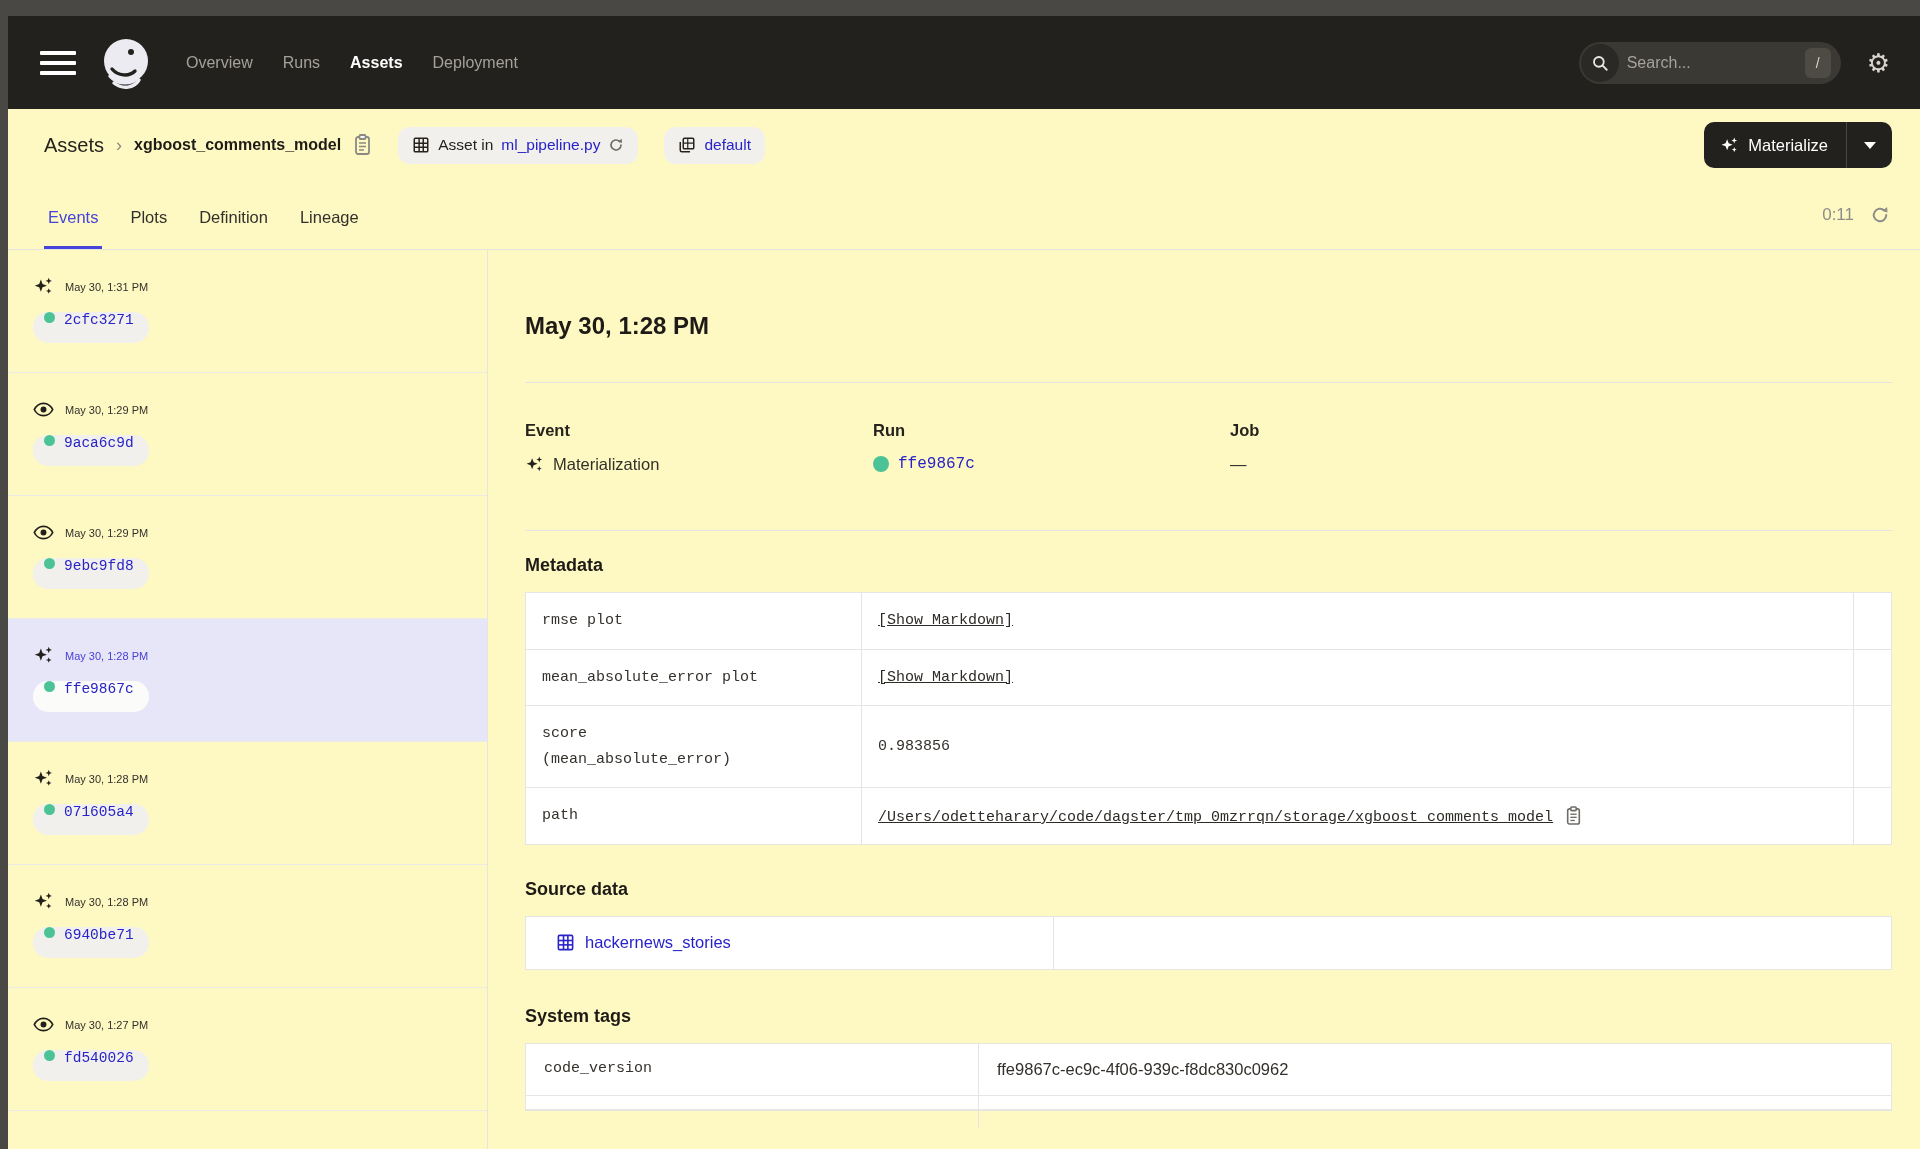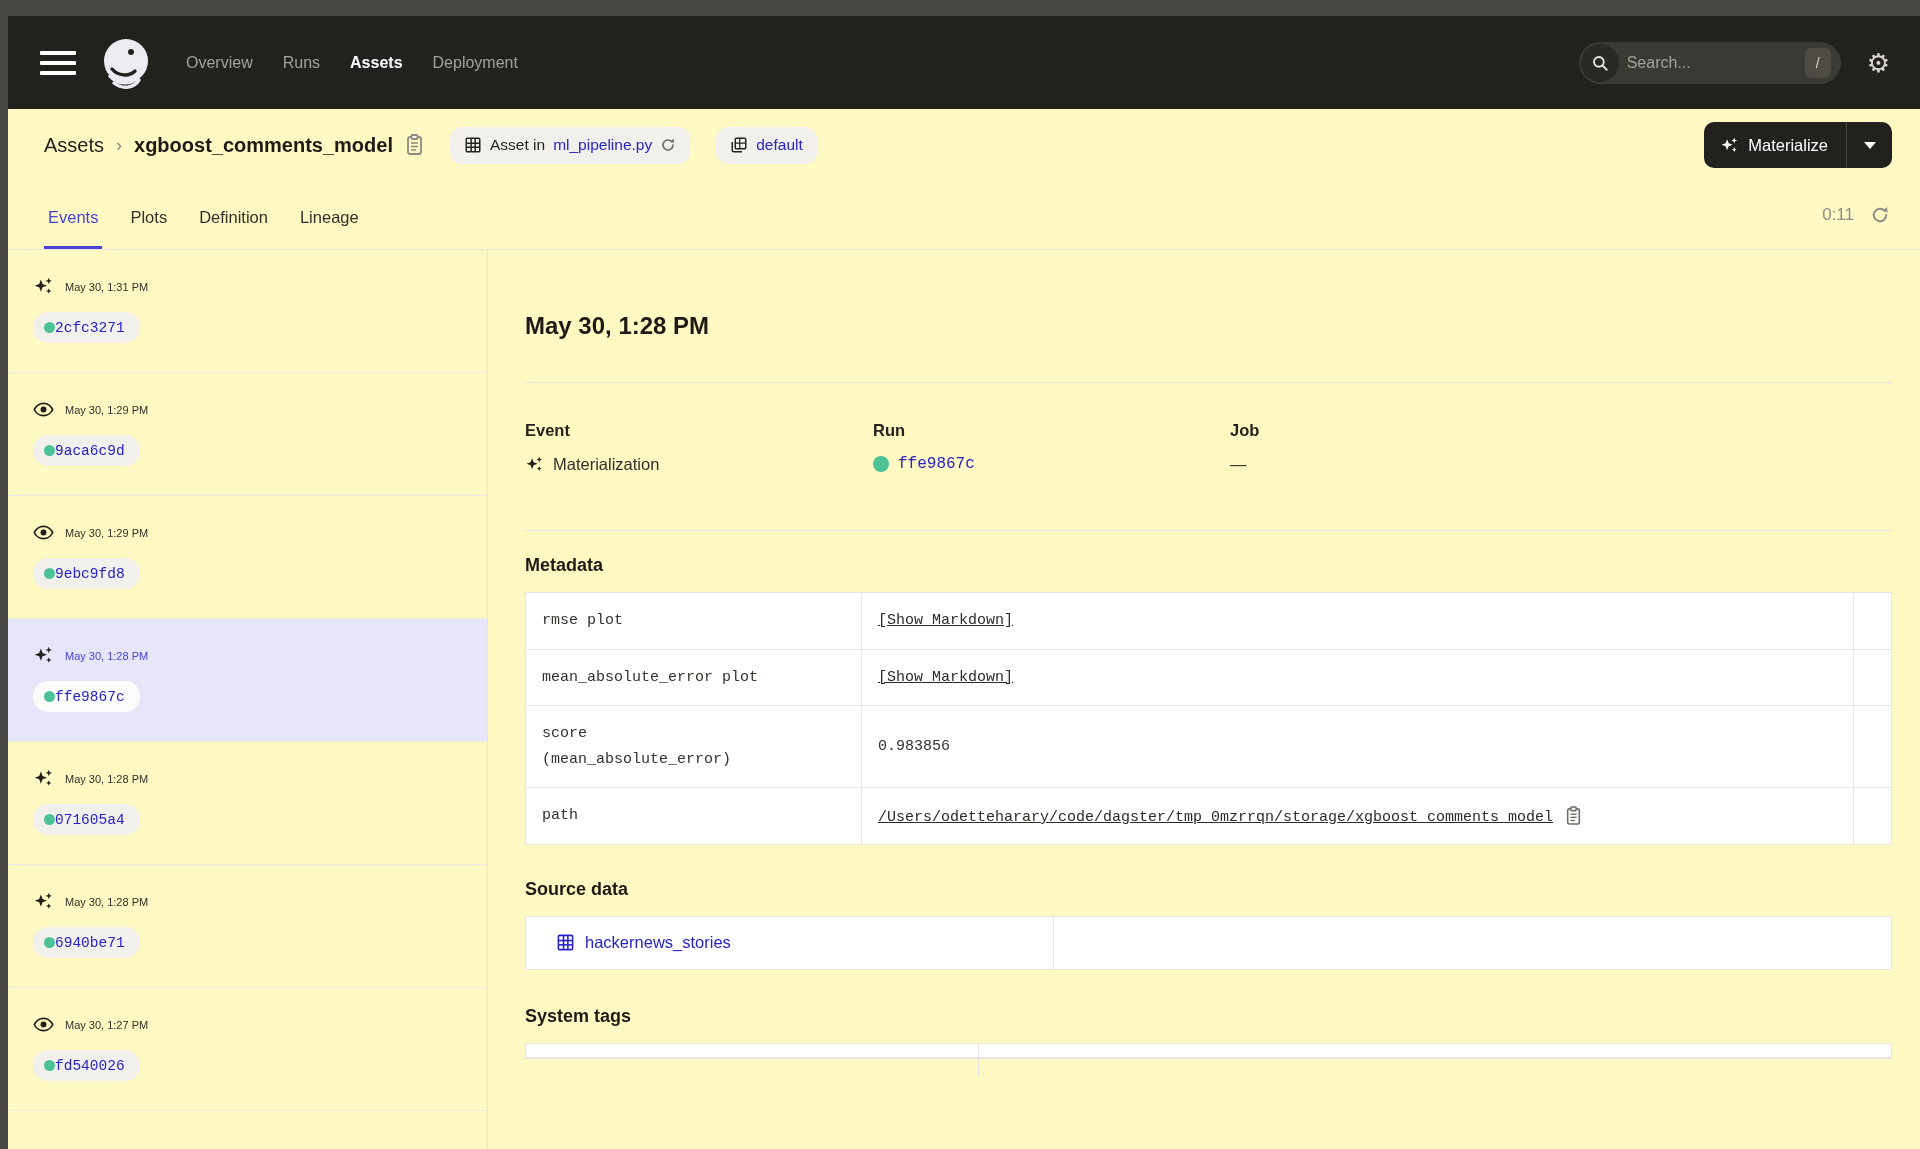--- a/index.html
+++ b/index.html
@@ -26,21 +26,21 @@
                      color: #E8E6E1; font-size: 16px; padding: 0 8px; font-family: "Liberation Sans", sans-serif; }
   .searchbox input::placeholder { color: #A5A29C; }
   .slash-key { width: 26px; height: 30px; background: #4E4B45; border-radius: 6px; color: #D7D4CE;
                font-size: 14px; display: flex; align-items: center; justify-content: center; flex: none; }
   .gear { font-size: 26px; color: #D8D5CF; cursor: pointer; line-height: 1; }
 
   
   .header { height: 72px; display: flex; align-items: center; padding: 0 28px 0 36px; }
   .crumb { font-size: 20px; color: #26231F; cursor: pointer; }
   .crumb-sep { font-size: 18px; color: #8C8984; margin: 0 12px; }
-  .asset-name { font-size: 20px; font-weight: bold; color: #1E1B17; }
+  .asset-name { font-size: 16px; font-weight: bold; color: #1E1B17; }
   .copy-btn { margin-left: 12px; cursor: pointer; display: flex; align-items: center; }
   .pill { display: inline-flex; align-items: center; gap: 8px; background: #F1F0ED; border-radius: 12px;
           height: 37px; padding: 0 14px; margin-left: 26px; cursor: pointer; font-size: 15.5px; }
   .pill .plain { color: #26231F; }
   a.nlink, .nlink { color: #2823C8; text-decoration: none; cursor: pointer; }
   .materialize-wrap { margin-left: auto; display: flex; align-items: stretch; height: 46px;
                       background: #23211E; border-radius: 10px; overflow: hidden; cursor: pointer; }
   .materialize-main { display: flex; align-items: center; gap: 9px; padding: 0 18px 0 16px;
                       color: #FFFFFF; font-size: 16.5px; }
   .materialize-caret { width: 46px; display: flex; align-items: center; justify-content: center;
@@ -56,21 +56,21 @@
   .tab.active::after { content: ""; position: absolute; left: 0; right: 0; bottom: 0; height: 3px; background: #4644D9; }
   .tab-timer { position: absolute; right: 30px; top: 24px; display: flex; align-items: flex-end; gap: 16px;
                color: #8F8D88; font-size: 17px; }
 
   
   .bodyrow { display: flex; height: 915px; }
   .sidebar { width: 480px; border-right: 1px solid #E6E4E0; overflow: hidden; flex: none; }
   .ev { height: 123px; padding: 26px 24px 0 25px; border-bottom: 1px solid #ECEAE7; cursor: pointer; }
   .ev-top { display: flex; align-items: center; gap: 11px; }
   .ev-time { font-size: 11px; color: #33302B; }
-  .ev-pill { margin-top: 15px; display: inline-flex; align-items: center; background: #F1F0ED;
+  .ev-pill { margin-top: 15px; display: inline-flex; align-items: flex-start; gap: 9px; background: #F1F0ED;
              border-radius: 15px; height: 31px; padding: 0 15px 0 11px; }
   .ev-dot { width: 11px; height: 11px; border-radius: 50%; background: #4CC397; flex: none; }
   .ev-run { font-family: "Liberation Mono", monospace; font-size: 14.5px; color: #2823C8; text-decoration: none; }
   .ev.selected { background: #E7E5F8; }
   .ev.selected .ev-time { color: #4742D3; }
   .ev.selected .ev-pill { background: #FBFBFA; }
   .ev-icon { display: flex; align-items: center; }
 
   .main { flex: 1; padding: 62px 28px 0 37px; overflow: hidden; }
   .detail-title { font-size: 24px; font-weight: bold; color: #1E1B17; }
@@ -424,20 +424,24 @@
               <line x1="3" y1="15" x2="21" y2="15" stroke="#2823C8" stroke-width="2"></line>
               <line x1="9.5" y1="3" x2="9.5" y2="21" stroke="#2823C8" stroke-width="2"></line>
               <line x1="15" y1="3" x2="15" y2="21" stroke="#2823C8" stroke-width="2"></line>
             </svg>
           <span class="nlink">hackernews_stories</span>
         </div>
       </div>
 
       <div class="sect-h h-tags">System tags</div>
       <div class="tagtable">
+        <div class="tagrow">
+          <div class="tagk">code_version</div>
+          <div class="tagv">ffe9867c-ec9c-4f06-939c-f8dc830c0962</div>
+        </div>
         <div class="tagrow stub">
           <div class="tagk"></div>
             <div class="tagv"></div>
         </div>
       </div>
     </div>
 
   </div>
 </div>
 

